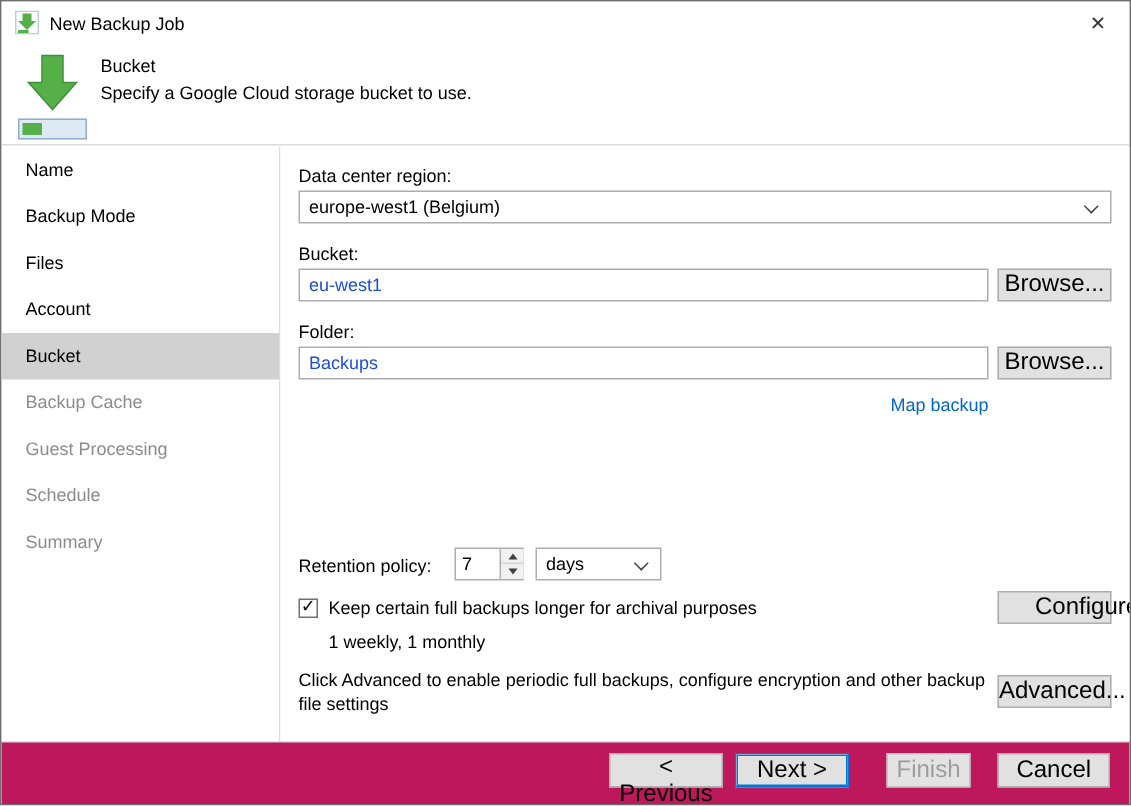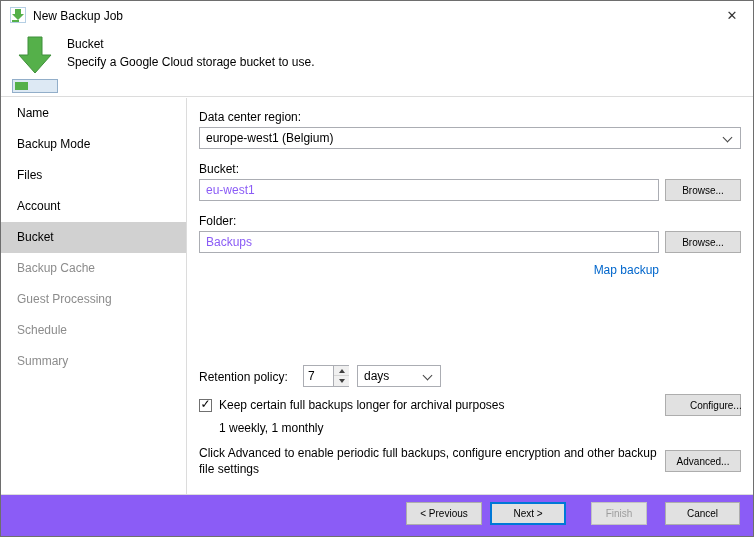--- a/index.html
+++ b/index.html
@@ -52,26 +52,26 @@
     line-height:20px; padding-left:6px; cursor:default;
   }
   .combo .chev {
     position:absolute; right:9px; top:6px; width:7px; height:7px;
     border-right:1.6px solid #454545; border-bottom:1.6px solid #454545;
     transform:rotate(45deg);
   }
 
   .tinput {
     position:absolute; height:22px; border:1px solid #abadb3; background:#fff;
-    padding:0 6px; font-family:"Liberation Sans", sans-serif; font-size:12px; color:#8b5cf6; outline:none;
+    padding:0 6px; font-family:"Liberation Sans", sans-serif; font-size:12px; color:#1d4ed8; outline:none;
   }
 
   .btn {
     position:absolute; height:22px; background:#e1e1e1; border:1px solid #adadad;
-    font-family:"Liberation Sans", sans-serif; font-size:10px; color:#000; cursor:pointer;
+    font-family:"Liberation Sans", sans-serif; font-size:16px; color:#000; cursor:pointer;
   }
   .btn.footer-btn { height:23px; }
   .btn.default { border:1px solid #0078d7; box-shadow:inset 0 0 0 1px #0078d7; }
   .btn:disabled, .btn.disabled { background:#e3e3e3; border-color:#c2c2c2; color:#9d9d9d; cursor:default; }
 
   .link { position:absolute; color:#0066cc; cursor:pointer; text-decoration:none; }
 
   
   .spinner { position:absolute; width:46px; height:22px; border:1px solid #abadb3; background:#fff; }
   .spinner input {
@@ -91,21 +91,21 @@
   
   .checkbox {
     position:absolute; width:13px; height:13px; background:#fff; border:1px solid #707070;
     display:flex; align-items:center; justify-content:center; cursor:pointer;
   }
   .checkbox .mark { font-size:12px; line-height:11px; color:#000; margin-top:-2px; }
 
   .multiline { position:absolute; line-height:16px; }
 
   
-  .footer { position:absolute; left:0; top:493px; width:100%; height:44px; background:#8b5cf6; border-top:1px solid #dcdcdc; }
+  .footer { position:absolute; left:0; top:493px; width:100%; height:44px; background:#be185d; border-top:1px solid #dcdcdc; }
 </style>
 </head>
 <body>
 
 <div class="window">
 
   <div class="titlebar">
     <span class="app-icon">
       <svg width="16" height="16" viewBox="0 0 16 16">
         <rect x="0.5" y="0.5" width="15" height="15" fill="#ffffff" stroke="#b5cfe4"></rect>

